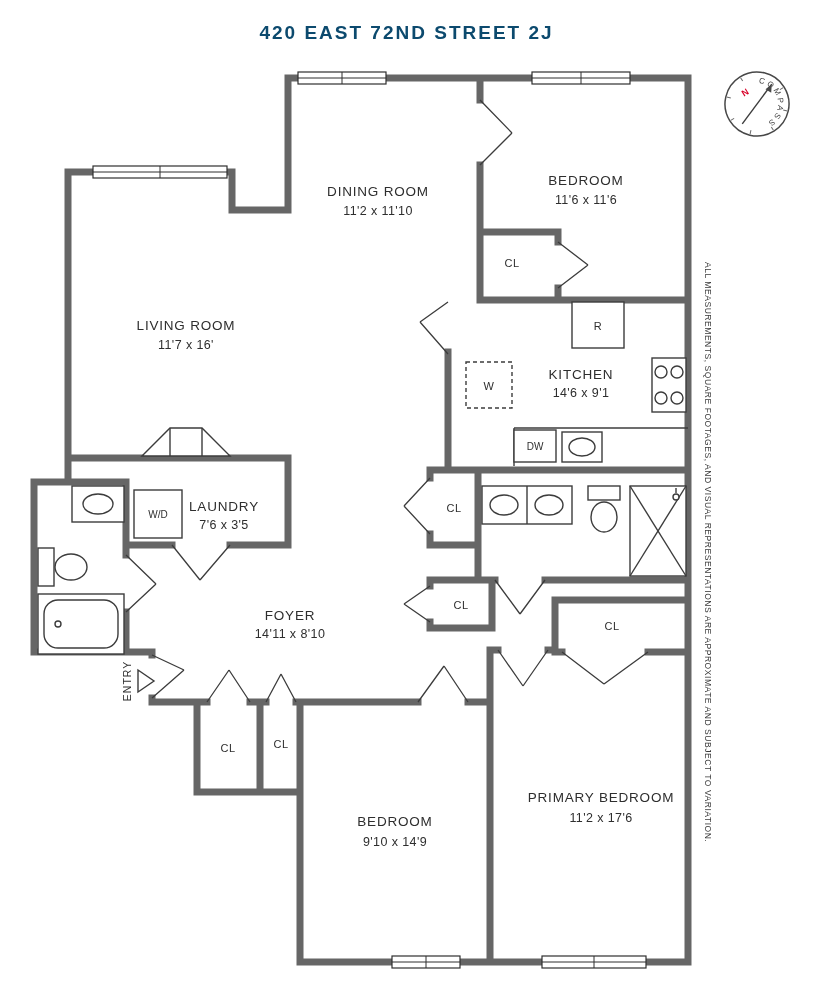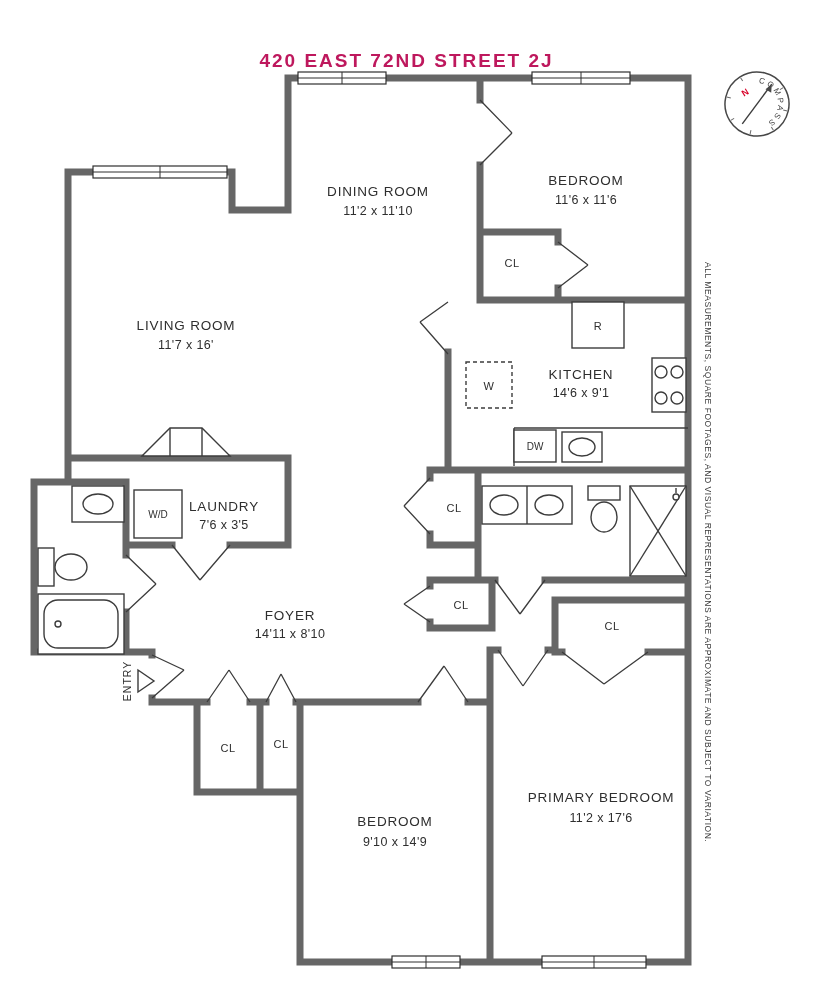--- a/index.html
+++ b/index.html
@@ -1,19 +1,19 @@
 <!DOCTYPE html>
 <html><head>
 <meta charset="utf-8">
 <style>
   html,body{margin:0;padding:0;background:#fff;}
   .stage{position:relative;width:813px;height:1000px;background:#fff;overflow:hidden;
          font-family:"Liberation Sans",sans-serif;}
   .page-title{position:absolute;top:22px;left:0;right:0;text-align:center;
-              font-size:19px;font-weight:bold;color:#be185d;letter-spacing:2px;margin-top:28px;}
+              font-size:19px;font-weight:bold;color:#0c4a6e;letter-spacing:2px;}
   .disclaimer{position:absolute;left:703px;top:262px;writing-mode:vertical-rl;
               font-size:8.5px;letter-spacing:0.55px;color:#3a3a3a;white-space:nowrap;}
   svg{position:absolute;left:0;top:0;}
   .wall{stroke:#666;stroke-width:7;fill:none;stroke-linecap:square;}
   .thin{stroke:#3c3c3c;stroke-width:1.4;fill:none;}
   .fixt{stroke:#3c3c3c;stroke-width:1.4;fill:#fff;}
   .door{stroke:#3c3c3c;stroke-width:1.3;fill:none;}
   .win{fill:#fff;stroke:#2f2f2f;stroke-width:1.2;}
   .winline{stroke:#2f2f2f;stroke-width:1;}
   text{fill:#2e2e2e;}

